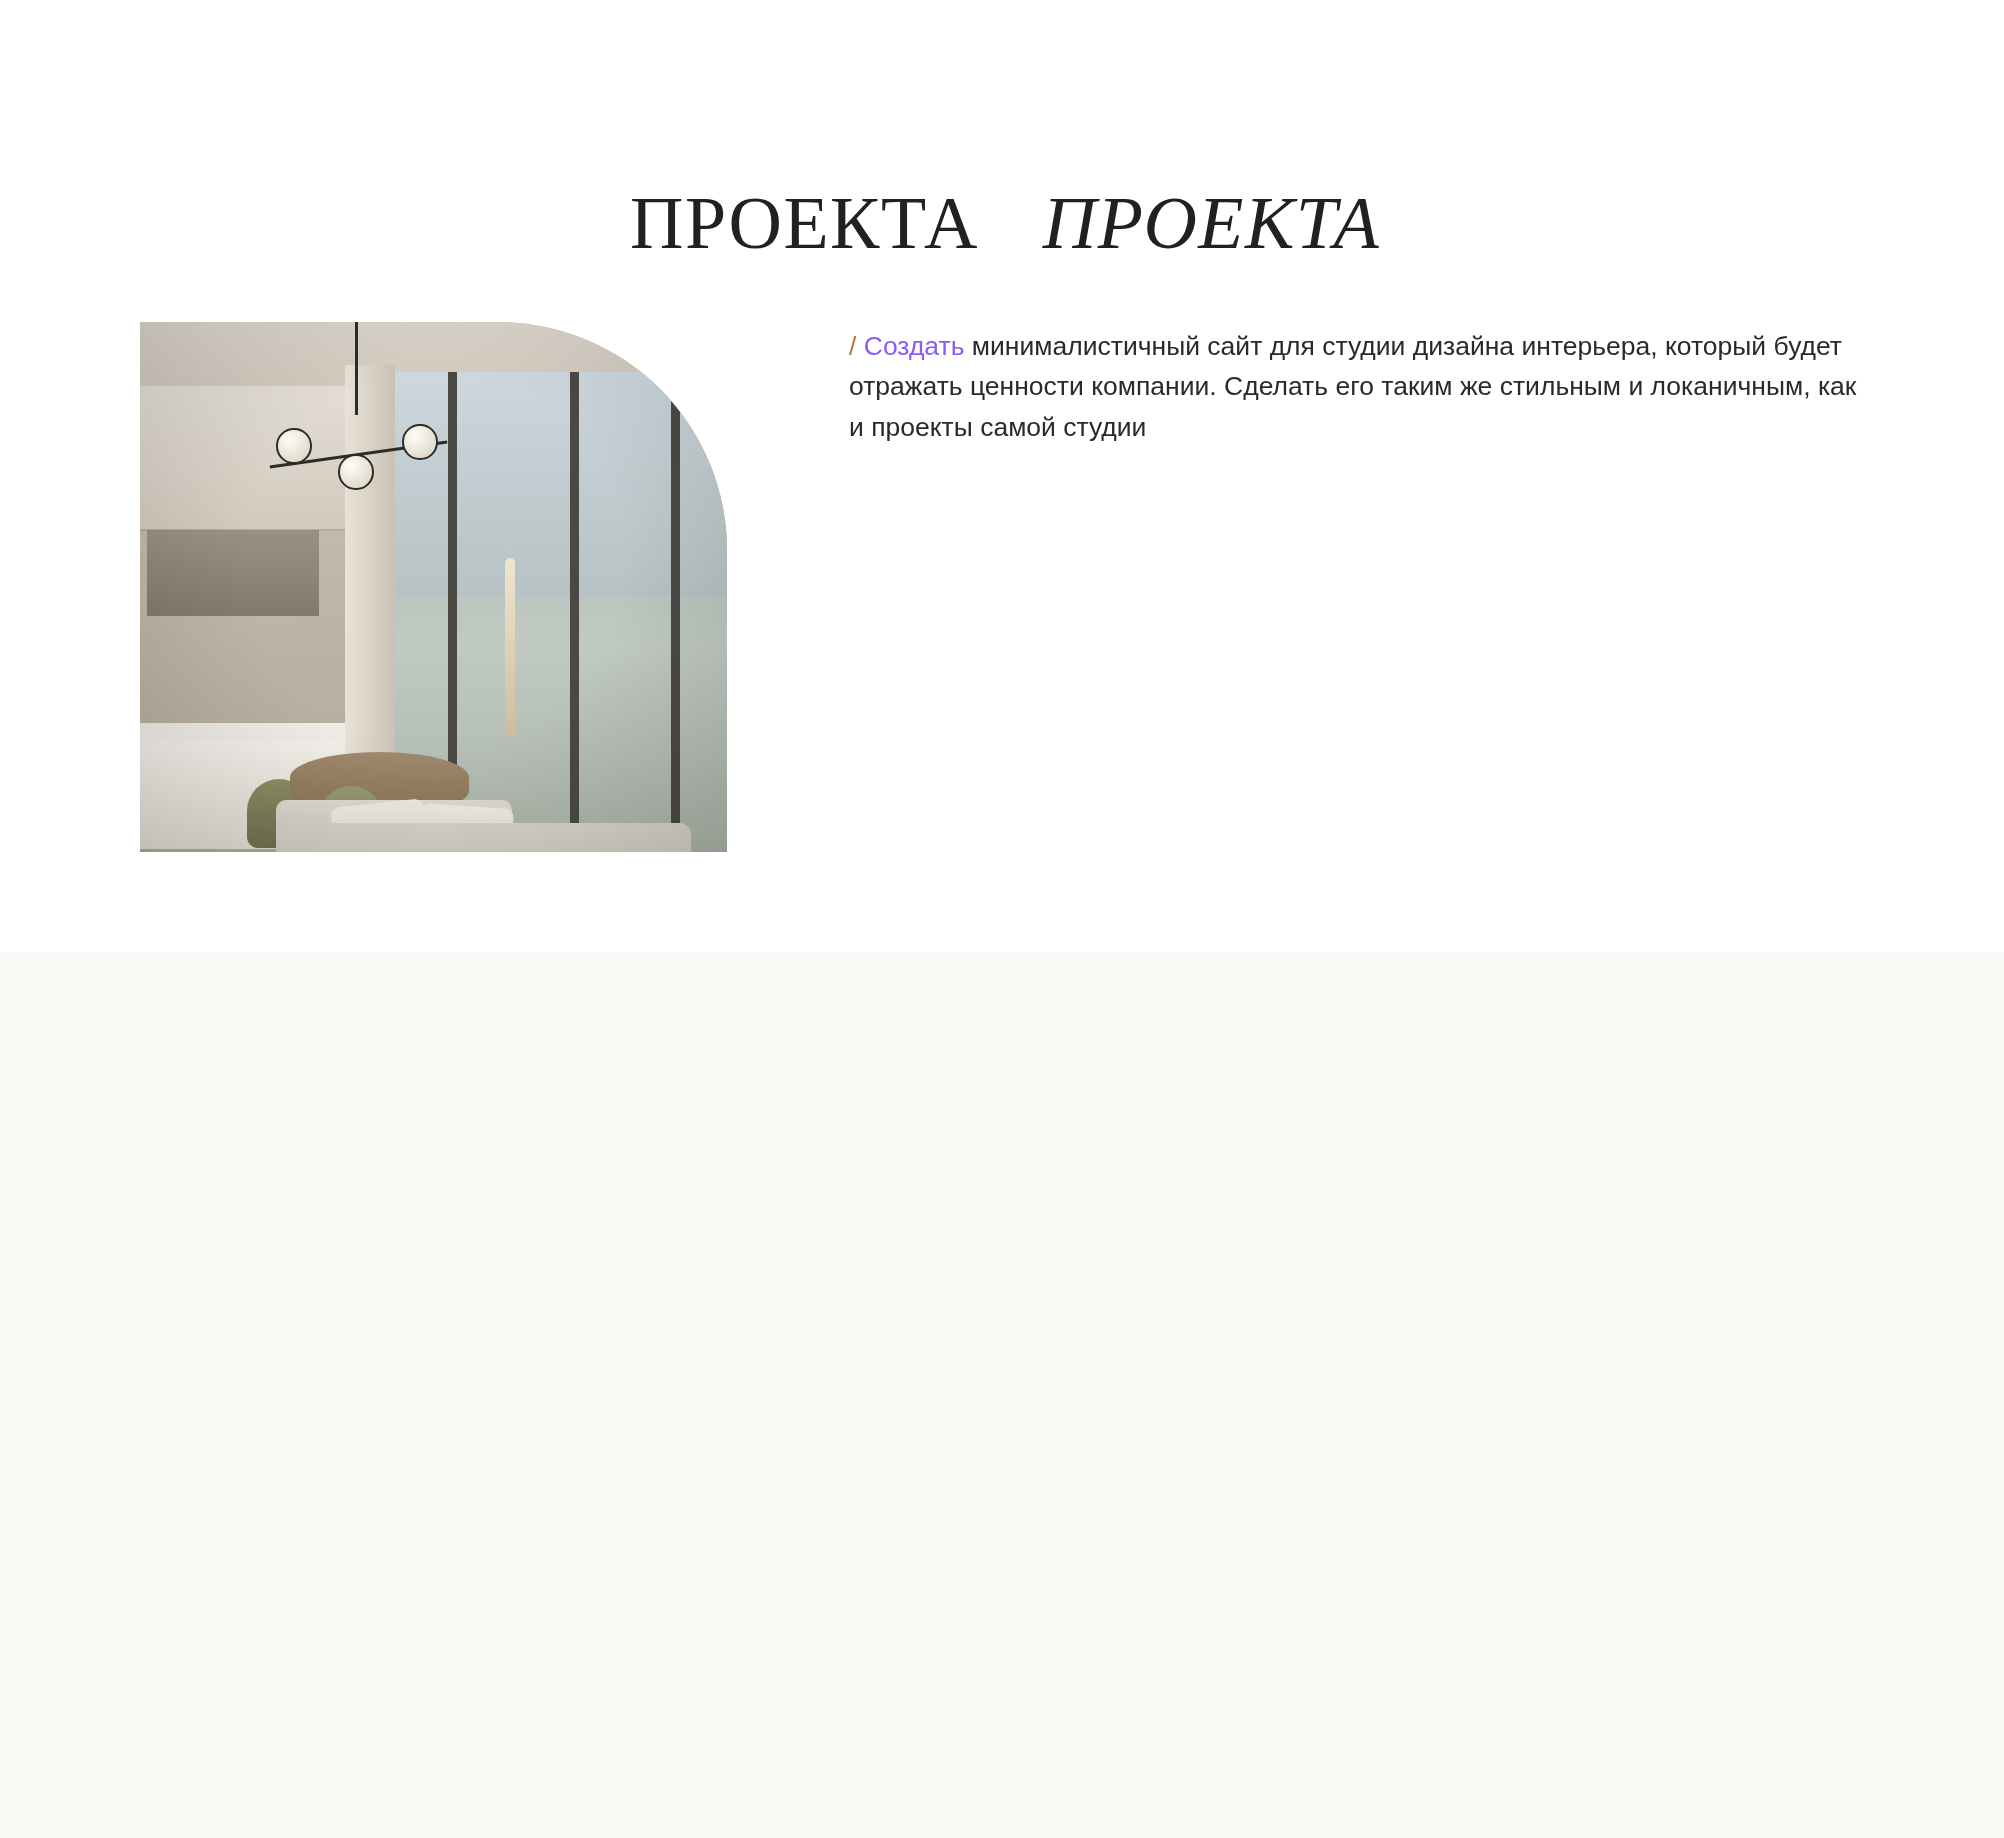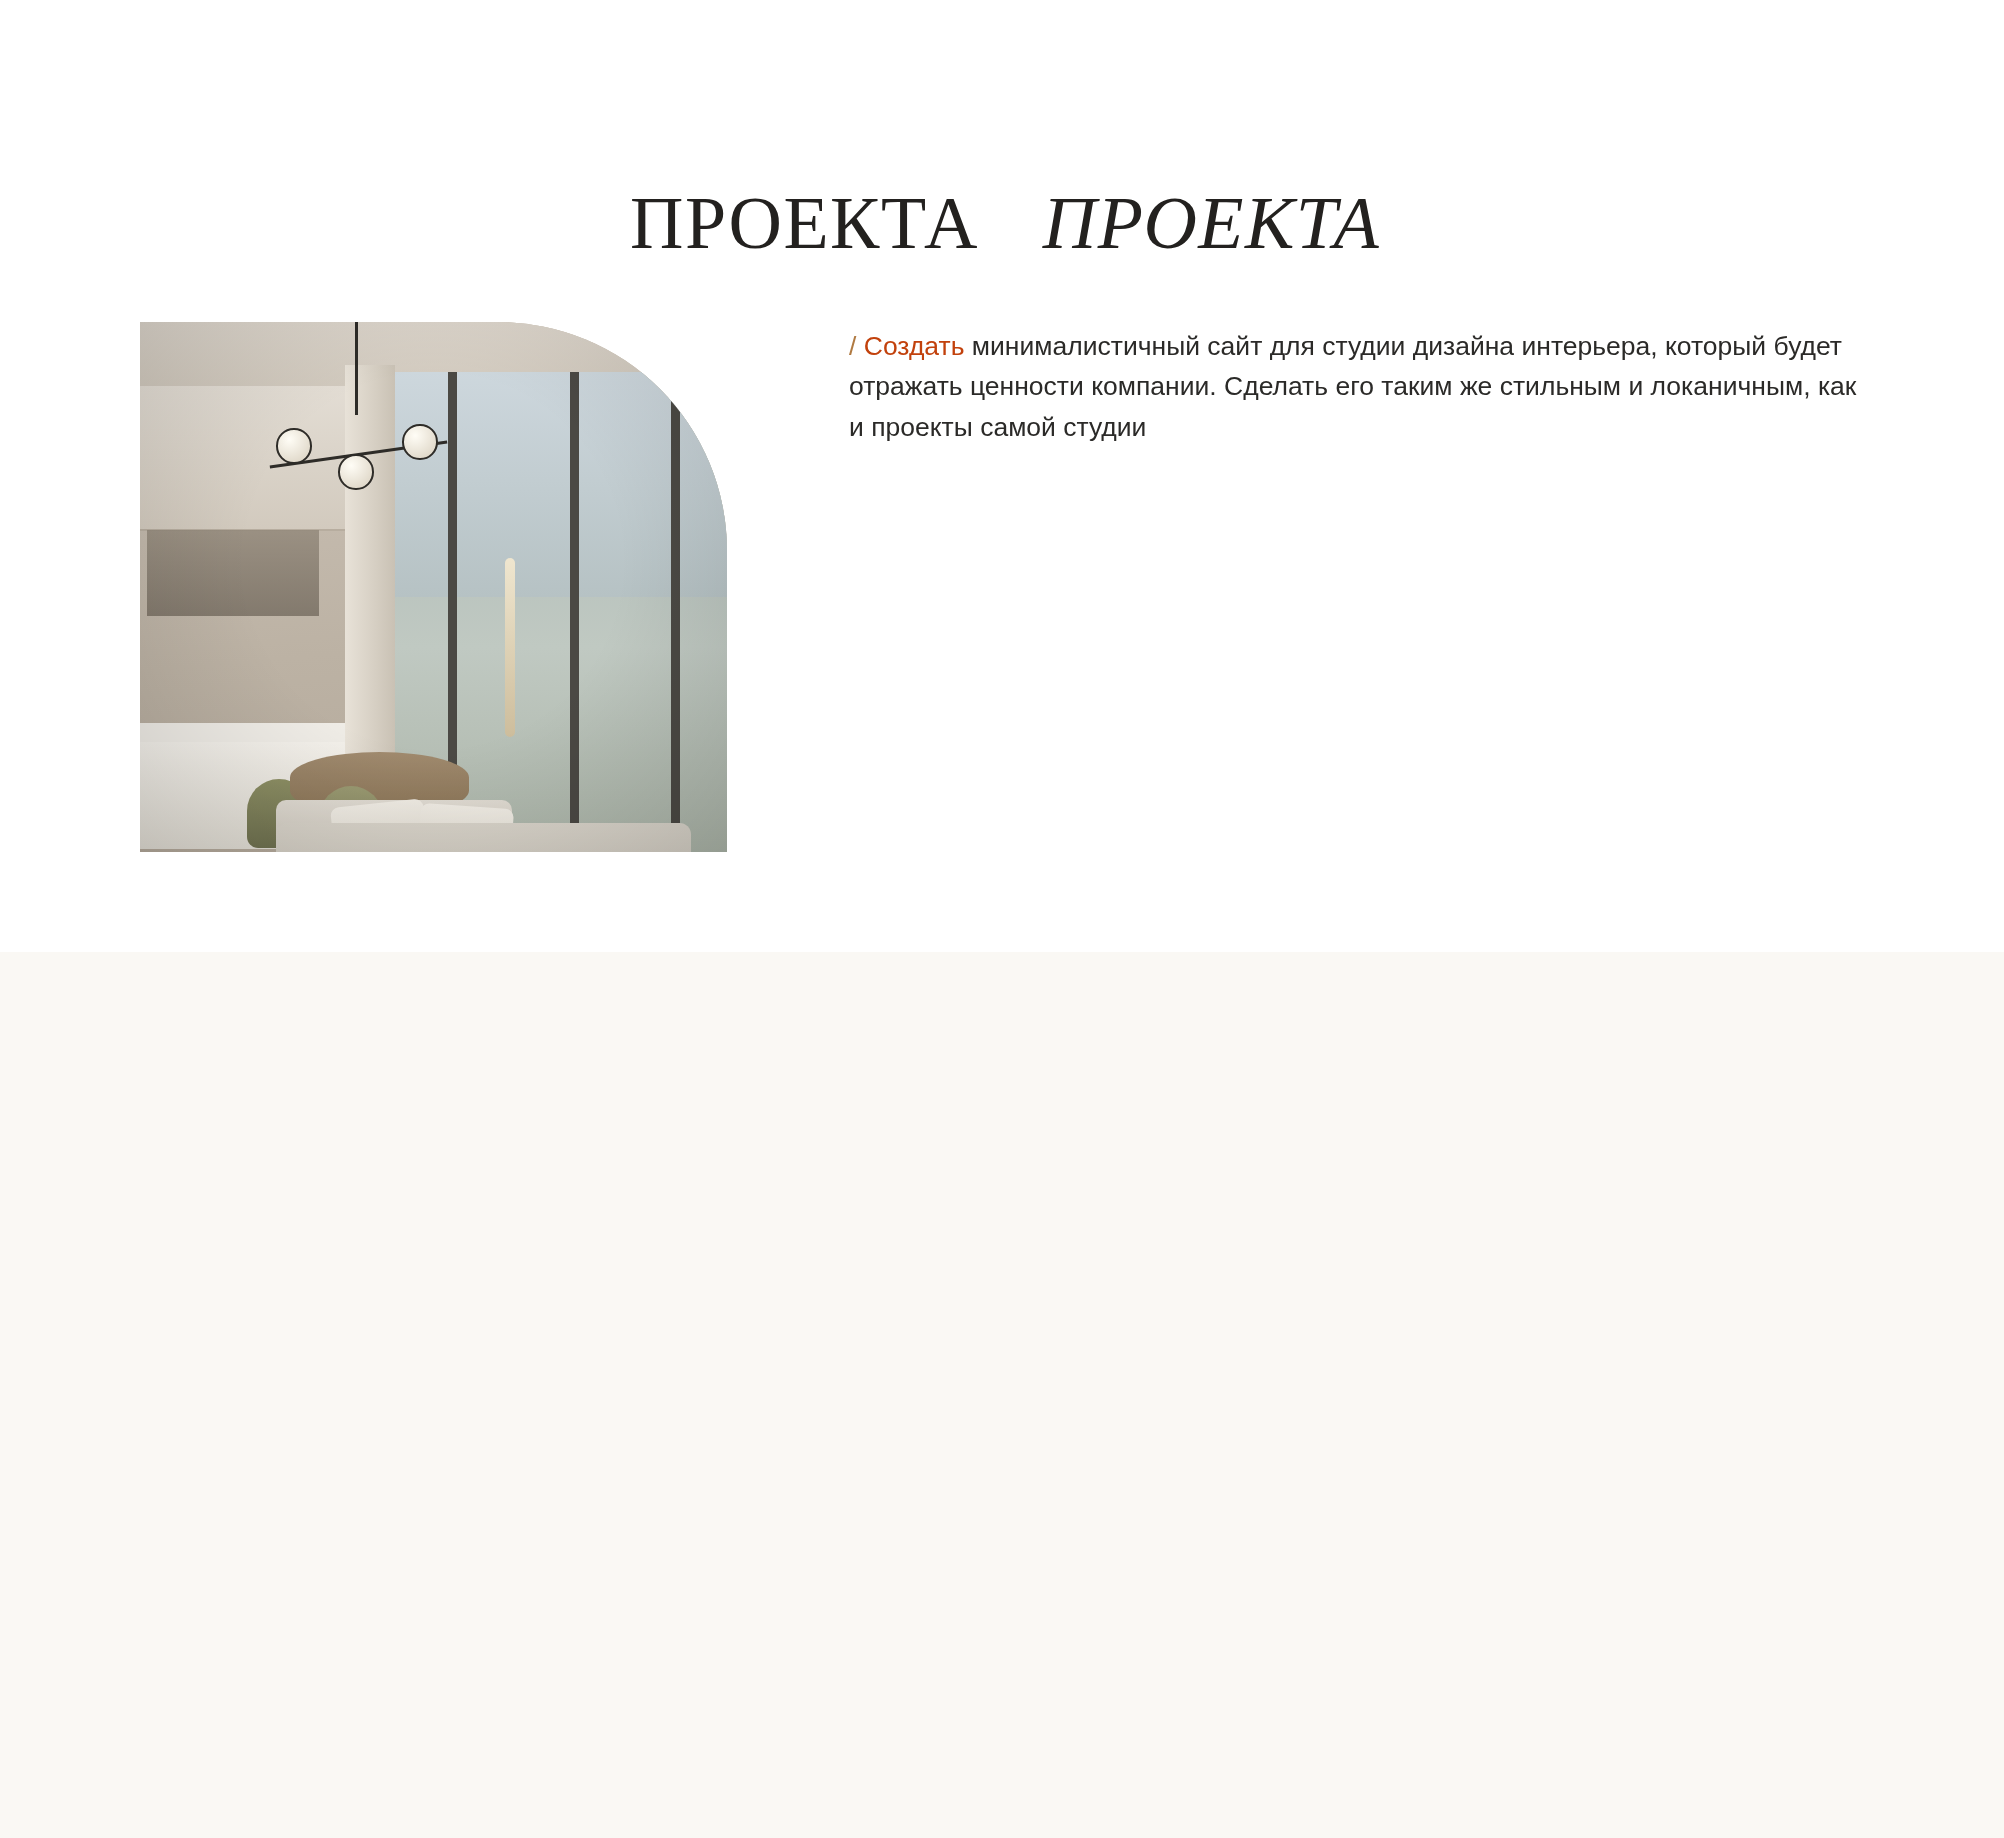--- a/index.html
+++ b/index.html
@@ -169,21 +169,21 @@
     color: #2b2a28;
     font-weight: 500;
     margin: 0 0 53px 0;
   }
   .task-para:last-child { margin-bottom: 0; }
   .task-slash {
     color: #b07a42;
     font-weight: 500;
   }
   .task-accent {
-    color: #c2410c;
+    color: #8b5cf6;
     font-weight: 500;
   }
 
   
   .section-stages {
     position: relative;
     width: 2005px;
     height: 886px;
     background: #faf8f4;
   }

